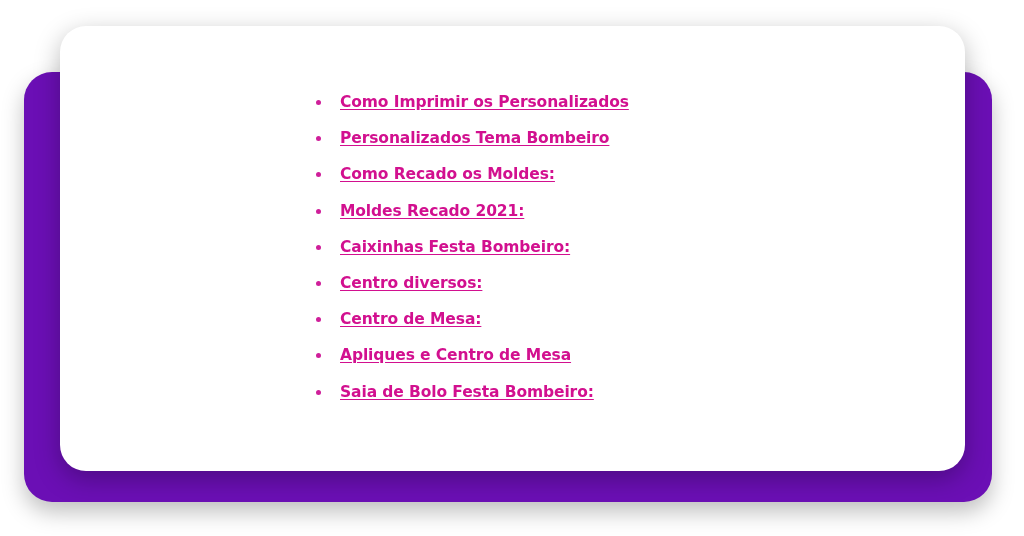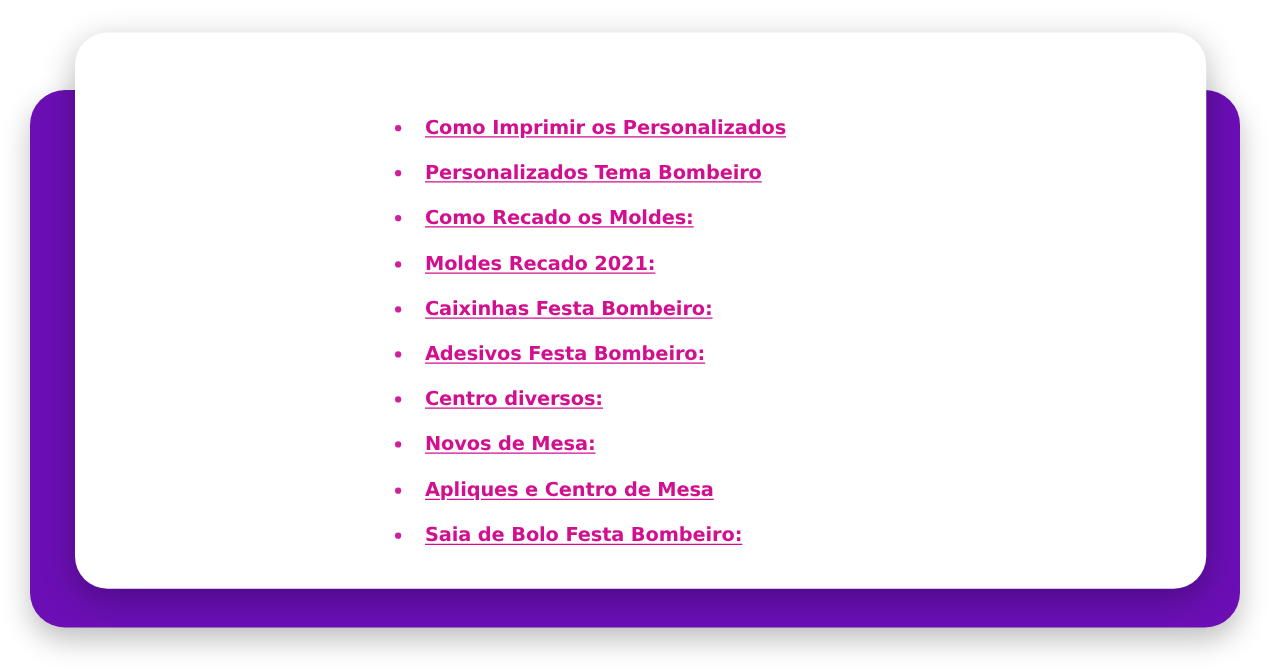--- a/index.html
+++ b/index.html
@@ -95,27 +95,24 @@
       <li class="link-item">
         <a class="link">Como Recado os Moldes:</a>
       </li>
       <li class="link-item">
         <a class="link">Moldes Recado 2021:</a>
       </li>
       <li class="link-item">
         <a class="link">Caixinhas Festa Bombeiro:</a>
       </li>
       <li class="link-item">
-        <a class="link">Adesivos Festa Bombeiro:</a>
-      </li>
-      <li class="link-item">
         <a class="link">Centro diversos:</a>
       </li>
       <li class="link-item">
-        <a class="link">Novos de Mesa:</a>
+        <a class="link">Centro de Mesa:</a>
       </li>
       <li class="link-item">
         <a class="link">Apliques e Centro de Mesa</a>
       </li>
       <li class="link-item">
         <a class="link">Saia de Bolo Festa Bombeiro:</a>
       </li>
     </ul>
 
   </div>

